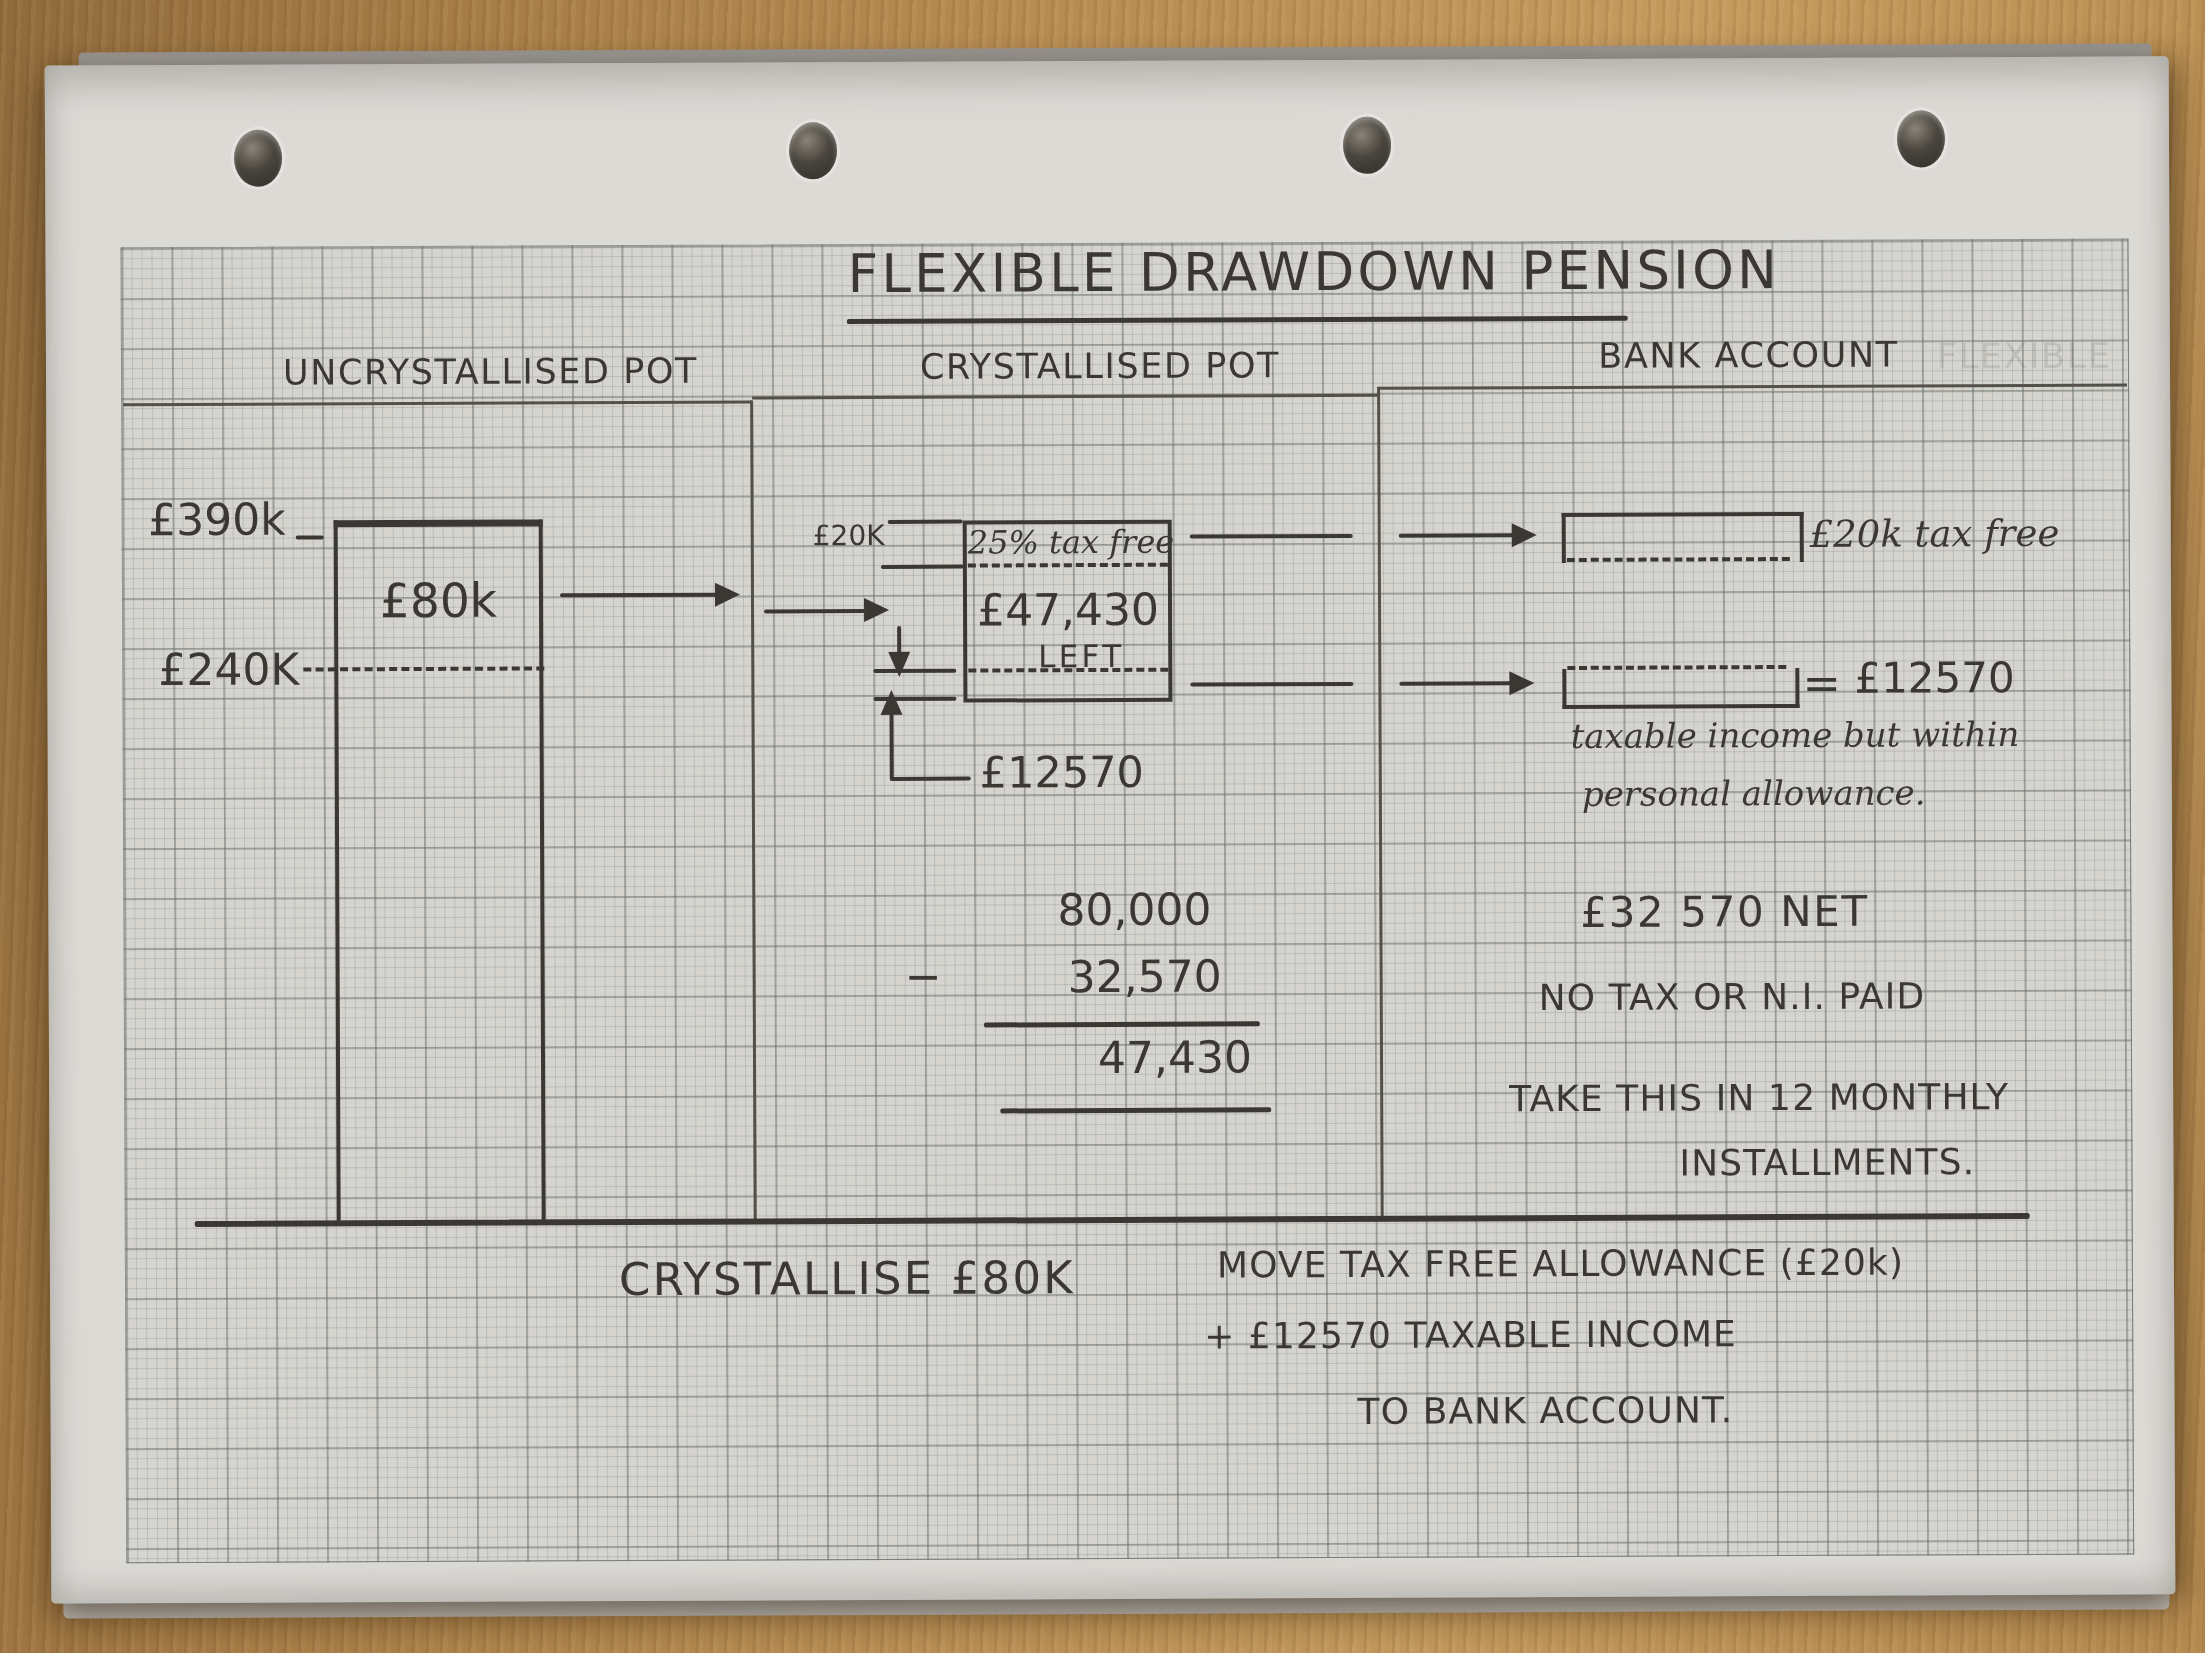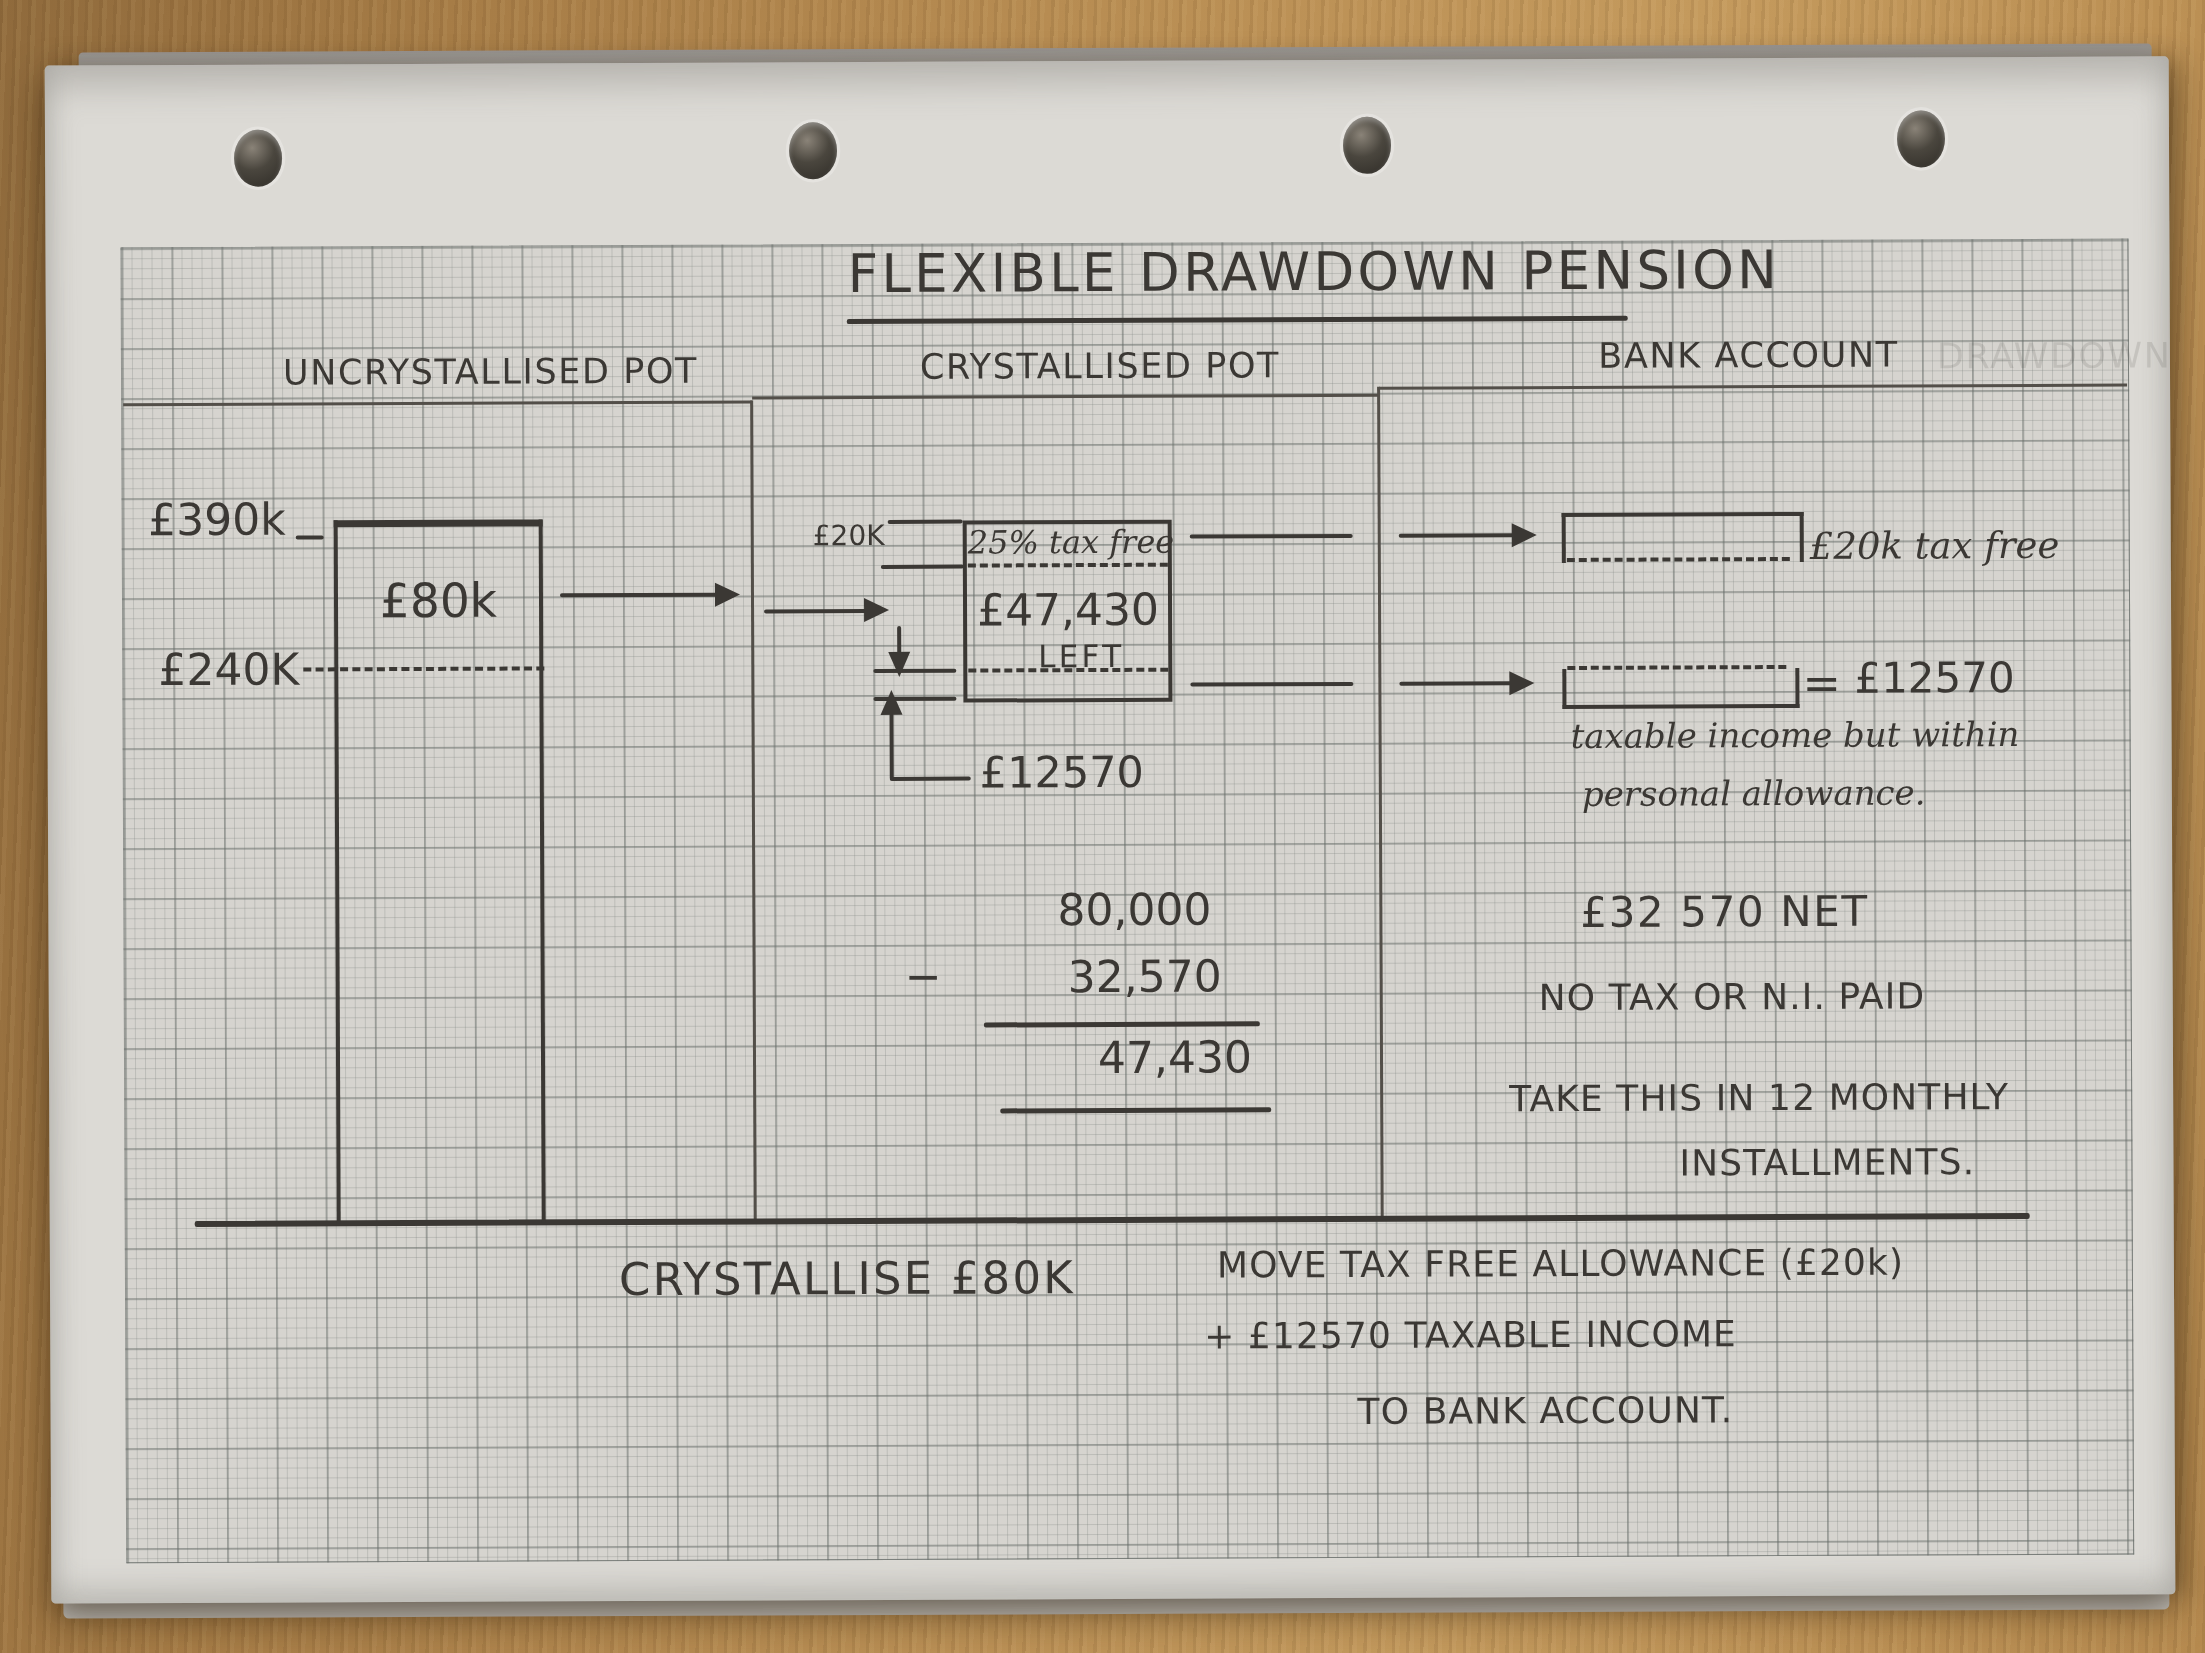--- a/index.html
+++ b/index.html
@@ -70,21 +70,21 @@
   <div class="hw ctr" style="left:850px;top:245px;width:782px;font-size:53px;letter-spacing:3.3px;">FLEXIBLE DRAWDOWN PENSION</div>
   <div class="ink-h" style="left:849px;top:318px;width:781px;height:4.9px;"></div>
 
   <div class="hw ctr" style="left:230px;top:351px;width:525px;font-size:35px;letter-spacing:1.6px;">UNCRYSTALLISED POT</div>
   <div class="pen-h" style="left:125px;top:399px;width:629px;"></div>
 
   <div class="hw ctr" style="left:875px;top:348px;width:454px;font-size:35px;letter-spacing:1.6px;">CRYSTALLISED POT</div>
   <div class="pen-h" style="left:754px;top:395px;width:627px;"></div>
 
   <div class="hw ctr" style="left:1570px;top:340px;width:361px;font-size:35px;letter-spacing:1.6px;">BANK ACCOUNT</div>
-  <div class="hw ghost" style="left:1939px;top:342px;font-size:35px;letter-spacing:1.6px;">DRAWDOWN</div>
+  <div class="hw ghost" style="left:1939px;top:342px;font-size:35px;letter-spacing:1.6px;">FLEXIBLE</div>
   <div class="pen-h" style="left:1381px;top:388px;width:748px;"></div>
 
   <div class="pen-v" style="left:752px;top:399px;height:822px;"></div>
   <div class="pen-v" style="left:1379px;top:388px;height:832px;"></div>
   <div class="ink-h" style="left:193px;top:1217px;width:1835px;height:6px;"></div>
 
   <div class="box" style="left:335px;top:517px;width:209px;height:703px;border-bottom:none;border-top-width:7.1px;"></div>
   <div class="hw rgt" style="left:123px;top:493px;width:164px;font-size:44px;">£390k</div>
   <div class="ink-h" style="left:297px;top:532px;width:28.4px;"></div>
   <div class="hw rgt" style="left:136px;top:643px;width:164px;font-size:44px;">£240K</div>
@@ -125,21 +125,21 @@
 
   <div class="ink-h" style="left:1191px;top:535px;width:163px;"></div>
   <div class="ink-h" style="left:1400px;top:535px;width:116px;"></div>
   <div class="tri-r" style="left:1513px;top:525px;"></div>
   <div class="ink-h" style="left:1191px;top:683px;width:163px;"></div>
   <div class="ink-h" style="left:1400px;top:683px;width:113px;"></div>
   <div class="tri-r" style="left:1510px;top:673px;"></div>
 
   <div class="box" style="left:1563px;top:515px;width:242px;height:50px;border-bottom:none;"></div>
   <div class="dash-h" style="left:1568px;top:560px;width:223px;"></div>
-  <div class="hw cursive" style="left:1811px;top:519px;font-size:37px;margin-top:12px;">£20k tax free</div>
+  <div class="hw cursive" style="left:1811px;top:519px;font-size:37px;">£20k tax free</div>
 
   <div class="box" style="left:1563px;top:671px;width:237px;height:40px;border-top:none;"></div>
   <div class="dash-h" style="left:1568px;top:668px;width:219px;"></div>
   <div class="hw" style="left:1803px;top:662px;font-size:46px;">=</div>
   <div class="hw" style="left:1855px;top:660px;font-size:42px;">£12570</div>
   <div class="hw cursive" style="left:1571px;top:721px;font-size:34px;">taxable income but within</div>
   <div class="hw cursive" style="left:1582px;top:779px;font-size:34px;">personal allowance.</div>
 
   <div class="hw" style="left:1580px;top:893px;font-size:42px;letter-spacing:1.6px;">£32 570 NET</div>
   <div class="hw" style="left:1538px;top:981px;font-size:36px;letter-spacing:1.1px;">NO TAX OR N.I. PAID</div>

